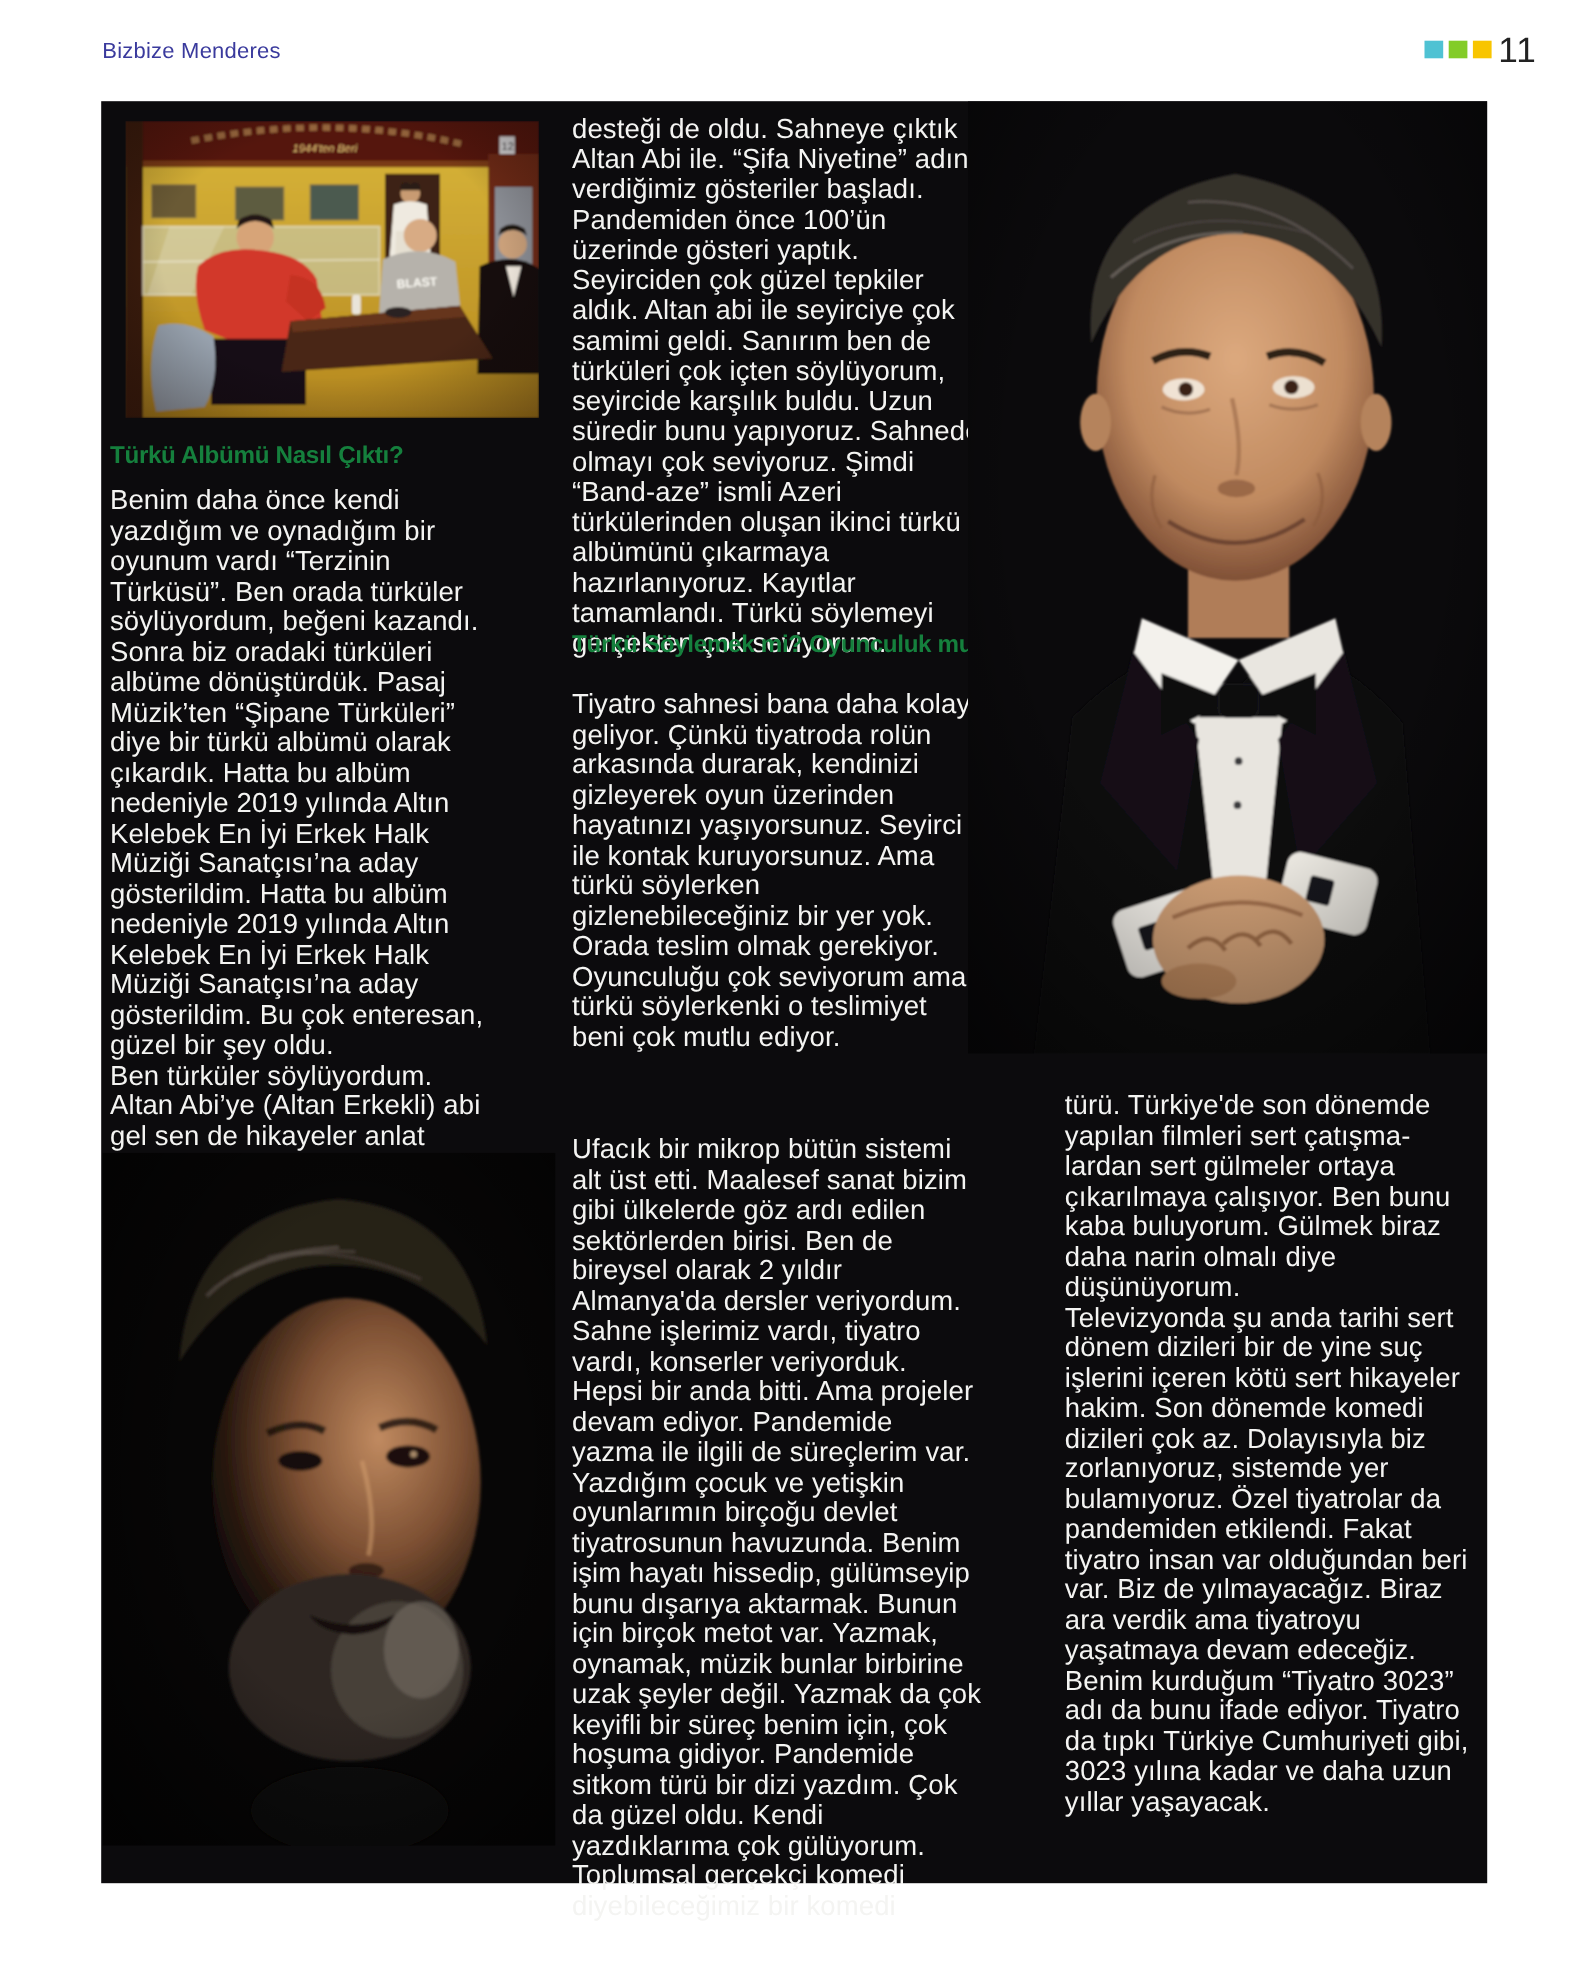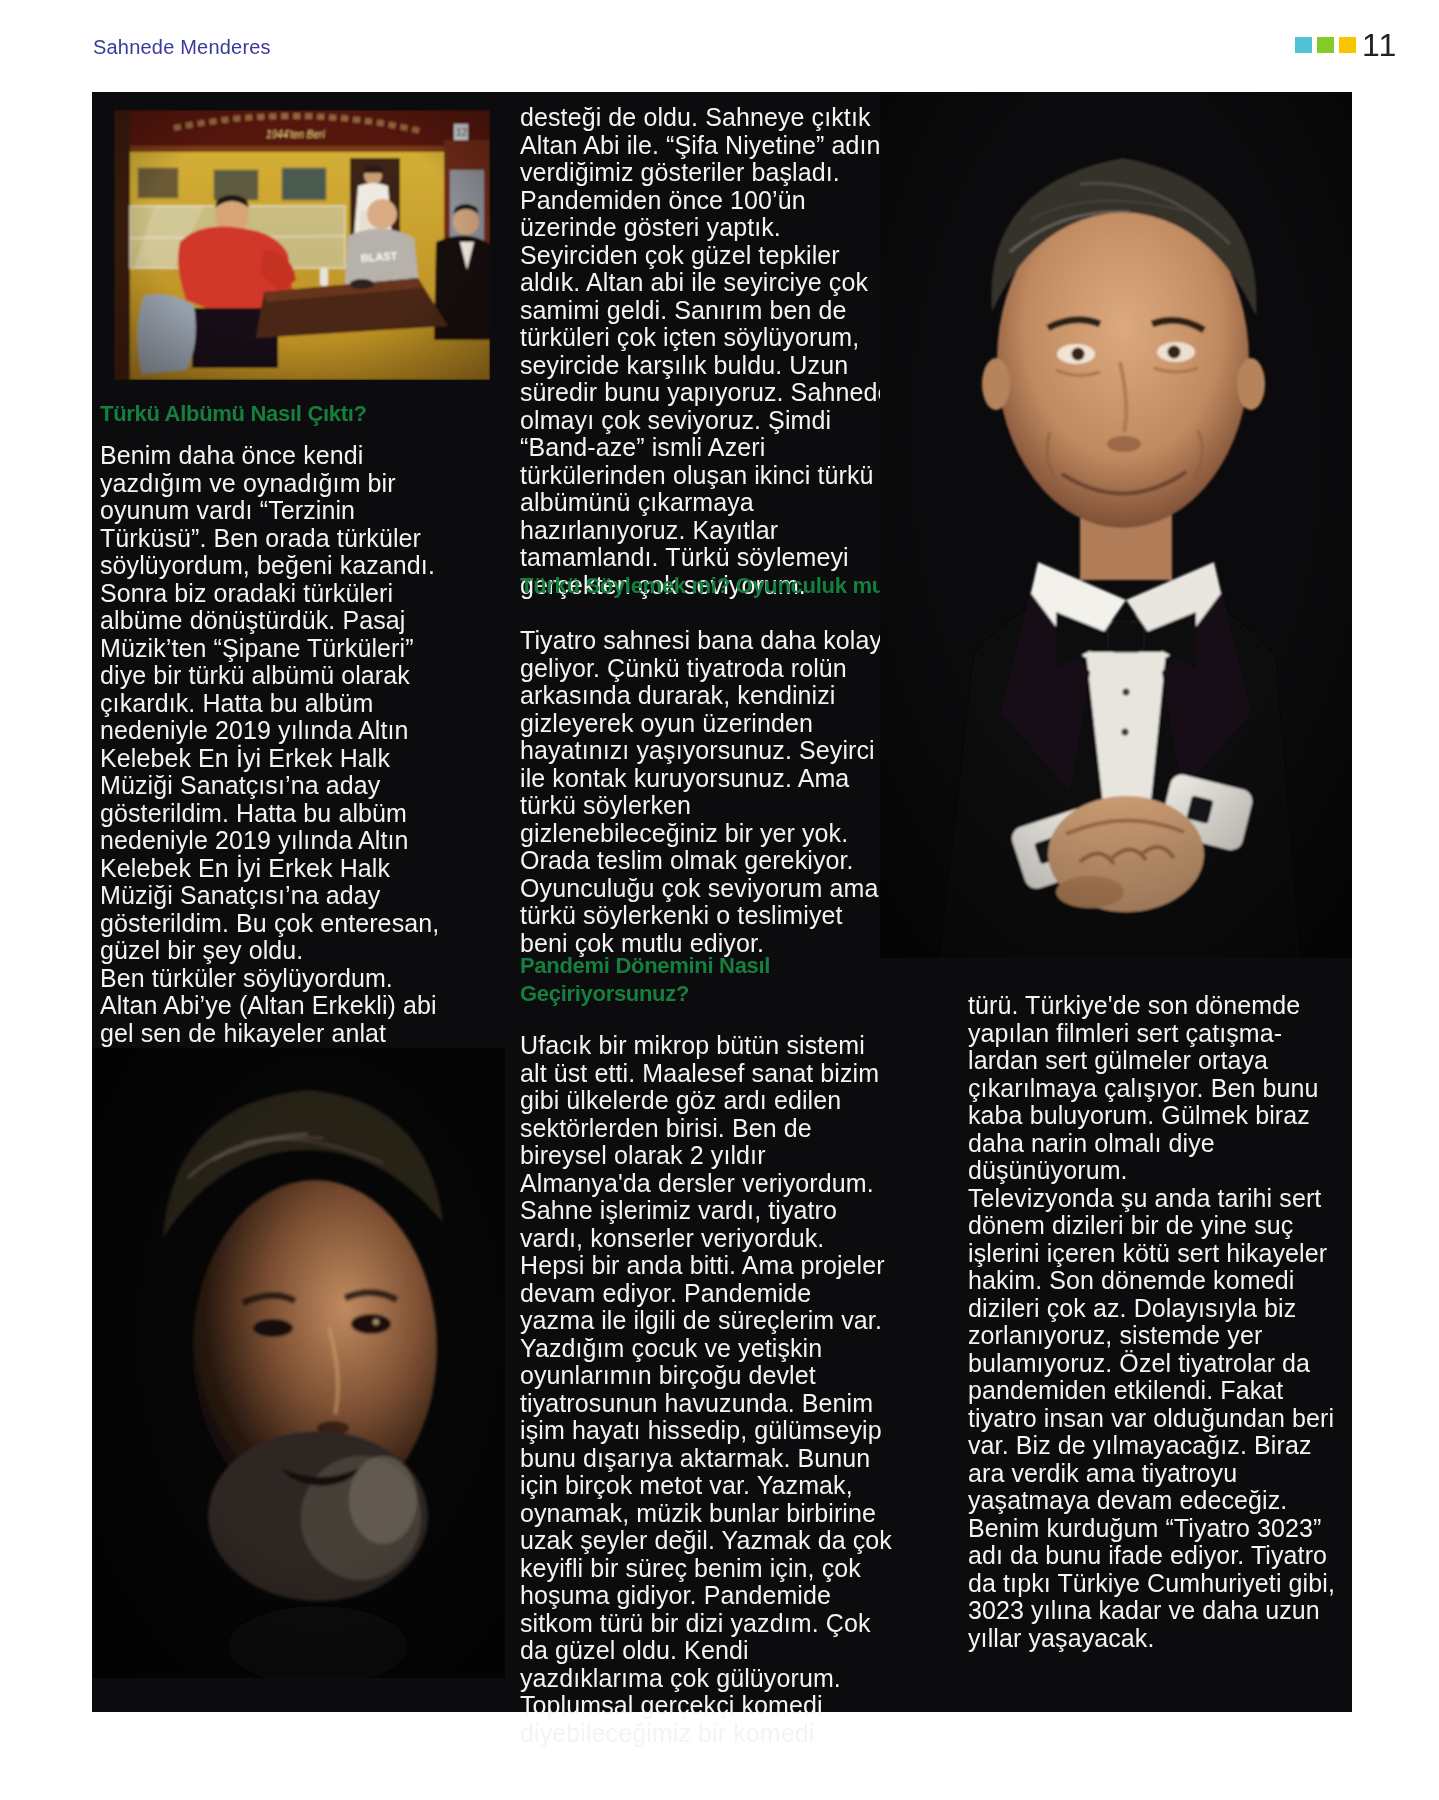--- a/index.html
+++ b/index.html
@@ -13,21 +13,21 @@
   .photo{position:absolute;overflow:hidden;}
   .col-text{position:absolute;color:#f4f4f2;font-size:25px;line-height:27.5px;white-space:pre-line;letter-spacing:.1px;}
   .col-head{position:absolute;color:#15803d;font-size:22px;font-weight:bold;letter-spacing:-.3px;line-height:28px;}
   svg{display:block;}
 </style>
 </head>
 <body>
 
 <div class="page">
 
-  <div class="hdr-title">Sahnede Menderes</div>
+  <div class="hdr-title">Bizbize Menderes</div>
   <div class="hdr-squares">
     <span style="background:#4fc2d3"></span>
     <span style="background:#83cc28"></span>
     <span style="background:#f8c500"></span>
   </div>
   <div class="hdr-page">11</div>
 
   <div class="black-canvas"></div>
 
   <div class="photo" style="left:114px;top:110px;width:376px;height:270px;">
@@ -143,21 +143,20 @@
         <path d="M188 420 q40 18 78 0 q-8 16 -38 18 q-30 -2 -40 -18z" fill="#120d0a"></path>
         <ellipse cx="225" cy="598" rx="90" ry="40" fill="#0c0807"></ellipse>
       </g>
       <rect width="412" height="630" fill="url(#vig2)"></rect>
     </svg>
   </div>
 
   <div class="col-text" style="left:520px;top:104px;width:372px;">desteği de oldu. Sahneye çıktık Altan Abi ile.  “Şifa Niyetine” adını verdiğimiz gösteriler başladı. Pandemiden önce 100’ün üzerinde gösteri yaptık.  Seyirciden çok güzel tepkiler aldık. Altan abi ile seyirciye çok samimi geldi. Sanırım ben de türküleri çok içten söylüyorum, seyircide karşılık buldu. Uzun süredir bunu yapıyoruz. Sahnede olmayı çok seviyoruz. Şimdi “Band-aze” ismli Azeri türkülerinden oluşan  ikinci türkü albümünü çıkarmaya hazırlanıyoruz. Kayıtlar tamamlandı. Türkü söylemeyi gerçekten çok seviyorum.</div>
   <div class="col-head" style="left:520px;top:572px;width:385px;">Türkü Söylemek mi? Oyunculuk mu?</div>
   <div class="col-text" style="left:520px;top:627px;width:372px;">Tiyatro sahnesi bana daha kolay geliyor. Çünkü tiyatroda rolün arkasında durarak, kendinizi gizleyerek oyun üzerinden hayatınızı yaşıyorsunuz. Seyirci ile kontak kuruyorsunuz. Ama türkü söylerken gizlenebileceğiniz bir yer yok. Orada teslim olmak gerekiyor.  Oyunculuğu çok seviyorum ama türkü söylerkenki o teslimiyet  beni çok mutlu ediyor.</div>
-  <div class="col-head" style="left:520px;top:952px;width:330px;">Pandemi Dönemini Nasıl Geçiriyorsunuz?</div>
   <div class="col-text" style="left:520px;top:1032px;width:372px;">Ufacık bir mikrop bütün sistemi alt üst etti. Maalesef sanat bizim gibi ülkelerde göz ardı edilen sektörlerden birisi.  Ben de bireysel olarak 2 yıldır Almanya'da dersler veriyordum. Sahne işlerimiz vardı, tiyatro vardı, konserler veriyorduk. Hepsi bir anda bitti. Ama  projeler devam ediyor. Pandemide yazma ile ilgili de süreçlerim var. Yazdığım çocuk ve yetişkin oyunlarımın birçoğu devlet tiyatrosunun havuzunda. Benim işim hayatı hissedip, gülümseyip bunu dışarıya aktarmak. Bunun için birçok metot var. Yazmak, oynamak, müzik bunlar birbirine uzak şeyler değil. Yazmak da çok keyifli bir süreç benim için, çok hoşuma gidiyor. Pandemide sitkom türü bir dizi yazdım.  Çok da güzel oldu. Kendi yazdıklarıma çok gülüyorum. Toplumsal gerçekçi komedi diyebileceğimiz bir komedi</div>
 
   <div class="photo" style="left:880px;top:92px;width:472px;height:866px;">
     <svg width="472" height="866" viewBox="0 0 472 866">
       <defs>
         <filter id="soft3" x="-5%" y="-5%" width="110%" height="110%">
             <feGaussianBlur stdDeviation="1.2"></feGaussianBlur>
           </filter>
         <radialGradient id="face3" cx="50%" cy="40%" r="65%">
           <stop offset="0%" stop-color="#dca97e"></stop>

